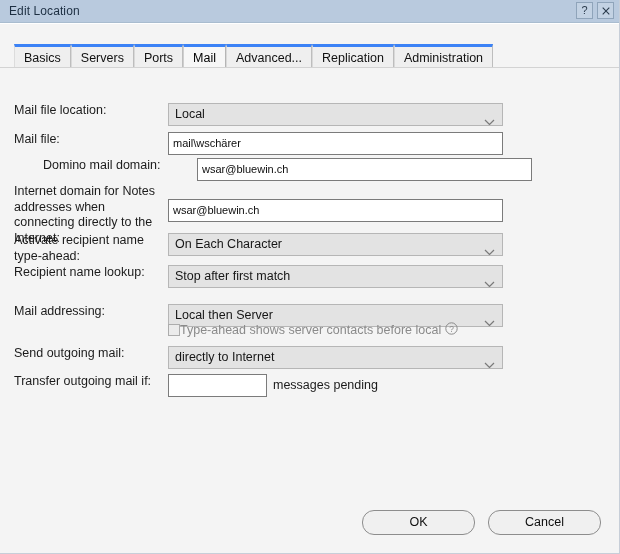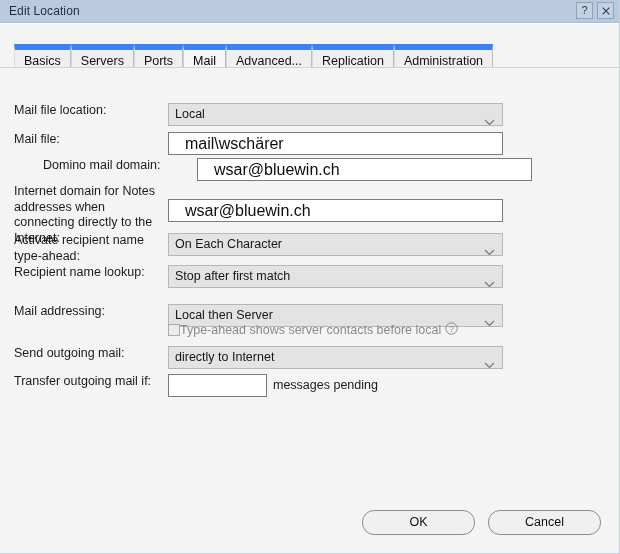--- a/index.html
+++ b/index.html
@@ -91,21 +91,21 @@
   .tab {
     height: 23px;
     line-height: 23px;
     padding: 0 9px;
     box-sizing: border-box;
     font-size: 12.5px;
     color: #111;
     background: #efefef;
     border-left: 1px solid #d9d9d9;
     border-right: 1px solid #bdbdbd;
-    border-top: 6px solid #3b82f6;
+    border-top: 3px solid #3b82f6;
     cursor: default;
     white-space: nowrap;
   }
   .tab.first { border-left: 1px solid #dcdcdc; }
   .tab.active {
     background: #f7f7f7;
     border-left-color: #cfcfcf;
     border-right-color: #b5b5b5;
     color: #000;
   }
@@ -155,24 +155,24 @@
     right: 7px;
     top: 8px;
   }
 
   .textbox {
     width: 335px;
     height: 23px;
     box-sizing: border-box;
     background: #ffffff;
     border: 1px solid #7b7b7b;
-    font-size: 16px;
+    font-size: 11px;
     color: #0d0d0d;
     line-height: 21px;
-    padding-left: 16px;
+    padding-left: 4px;
     white-space: nowrap;
     overflow: hidden;
   }
   .textbox.small { width: 99px; }
 
   .checkrow {
     display: flex;
     align-items: center;
     gap: 0;
   }

